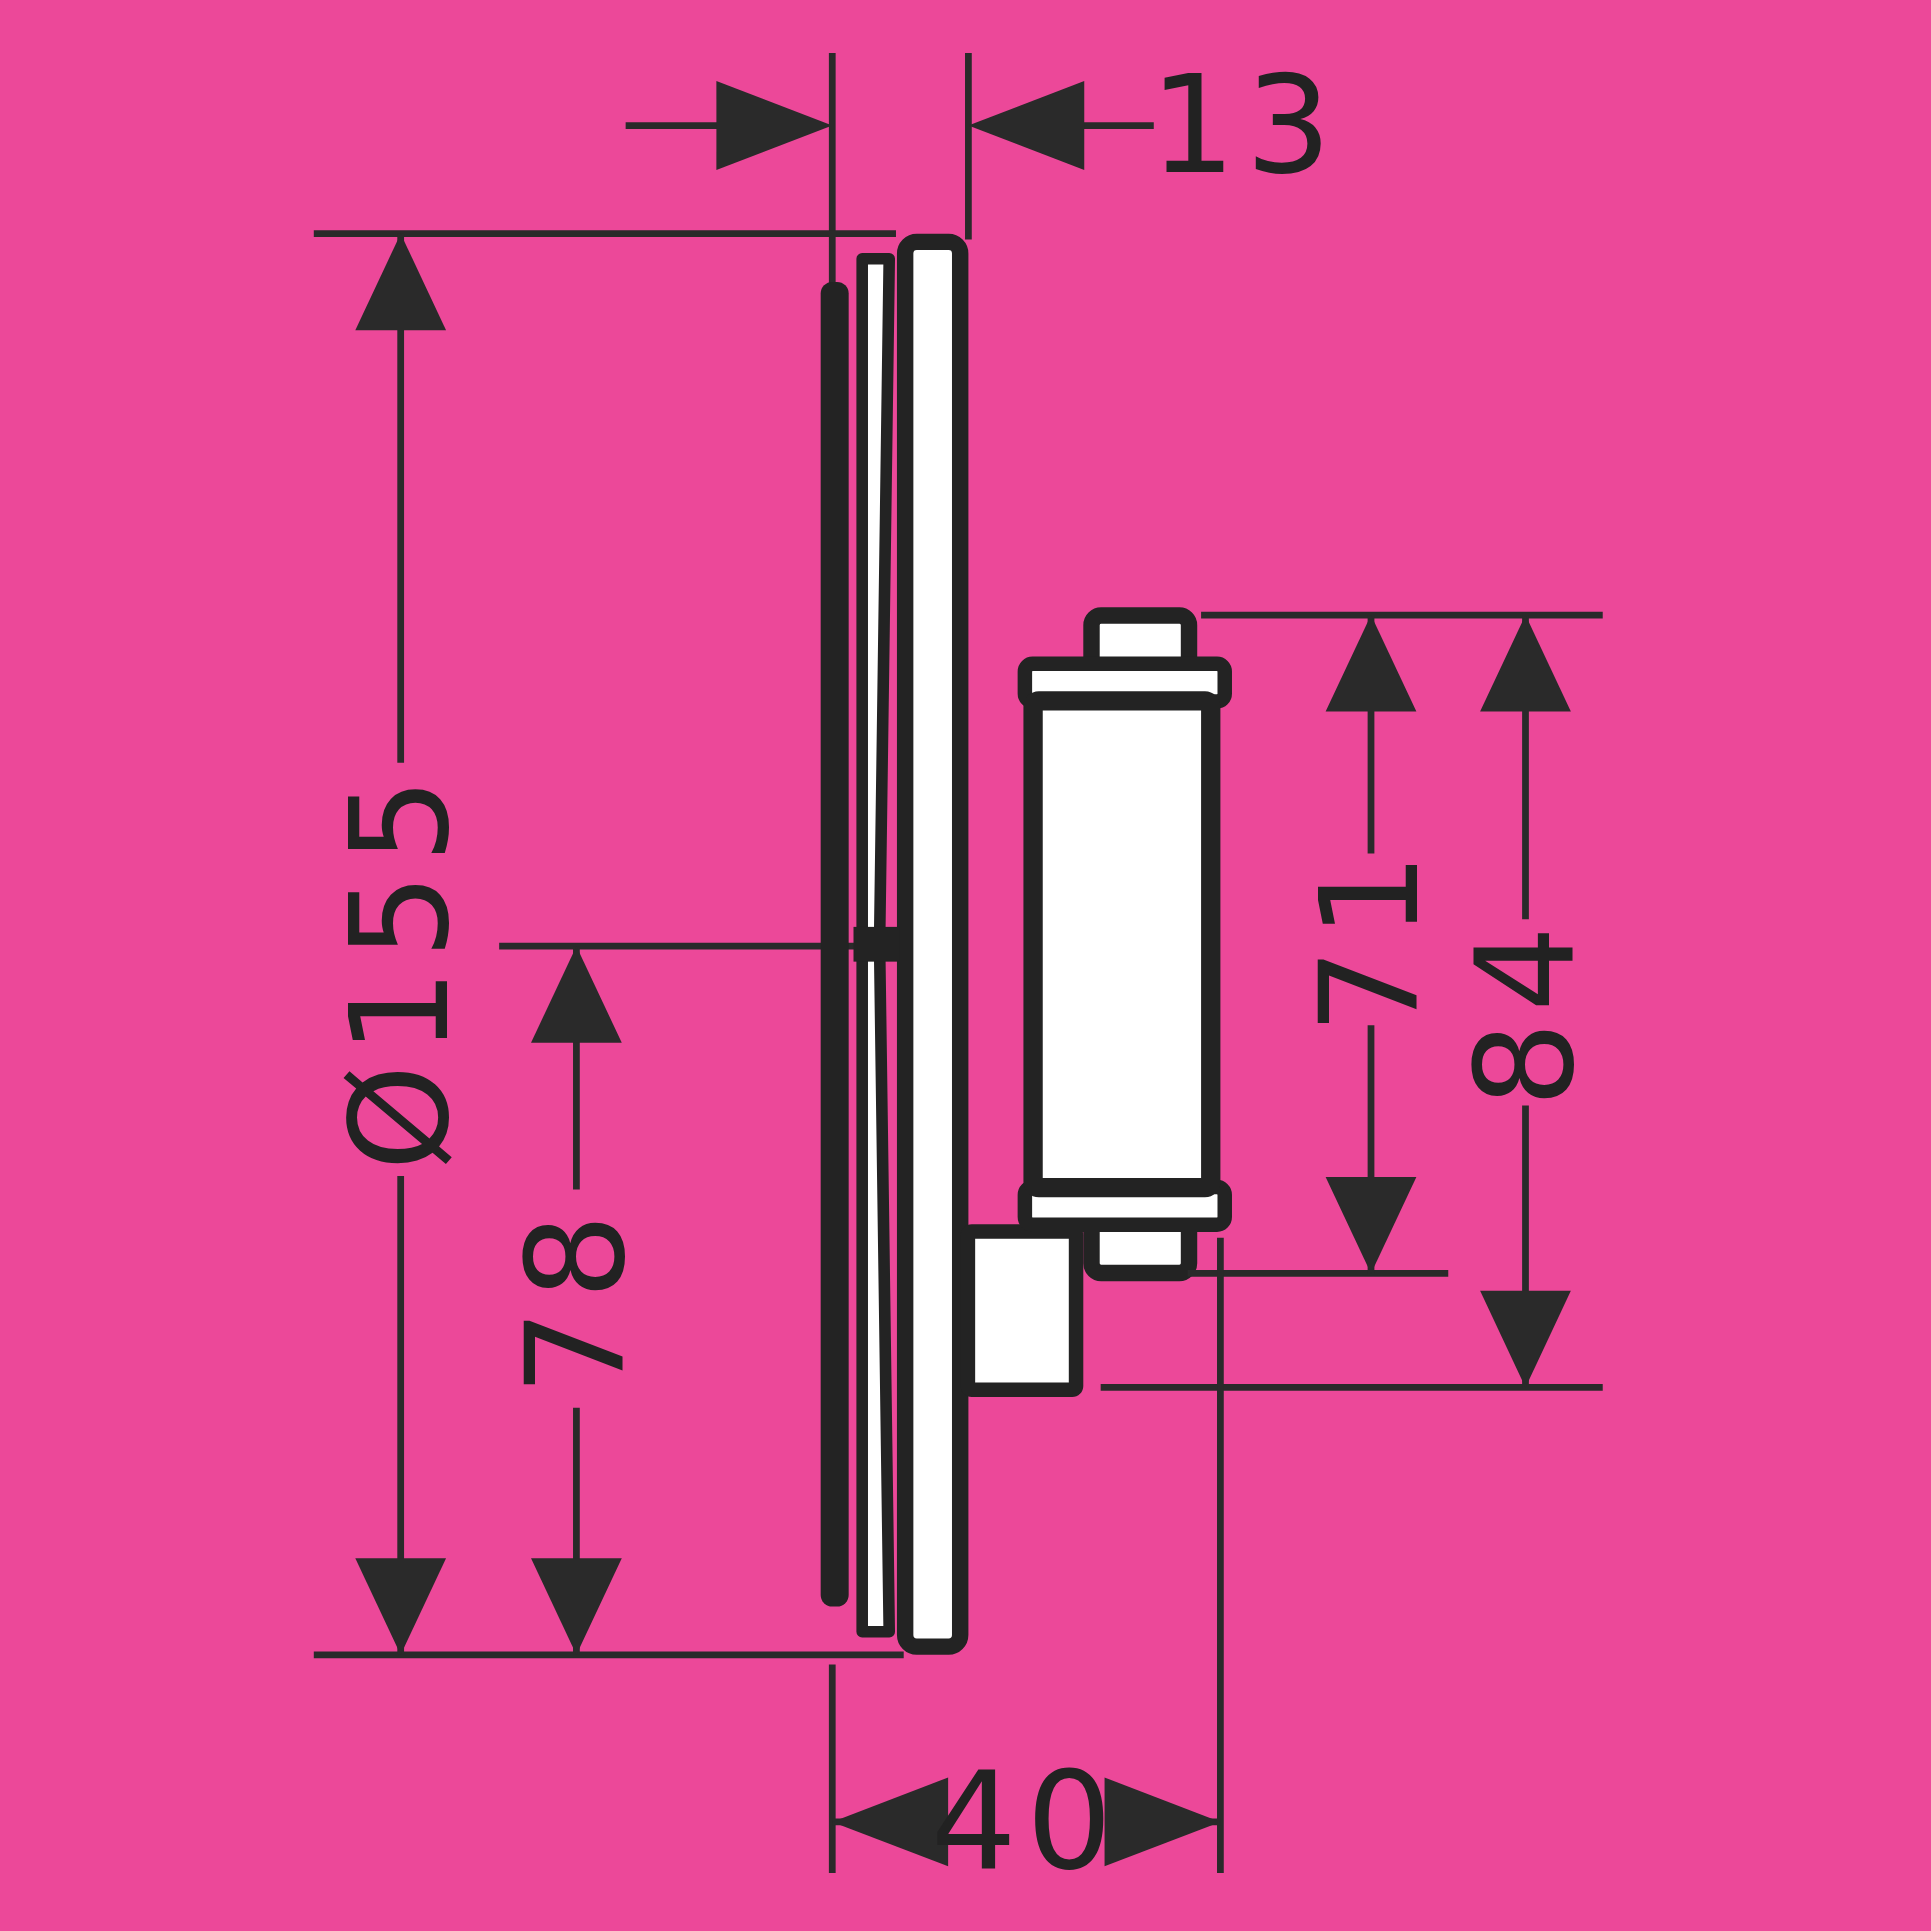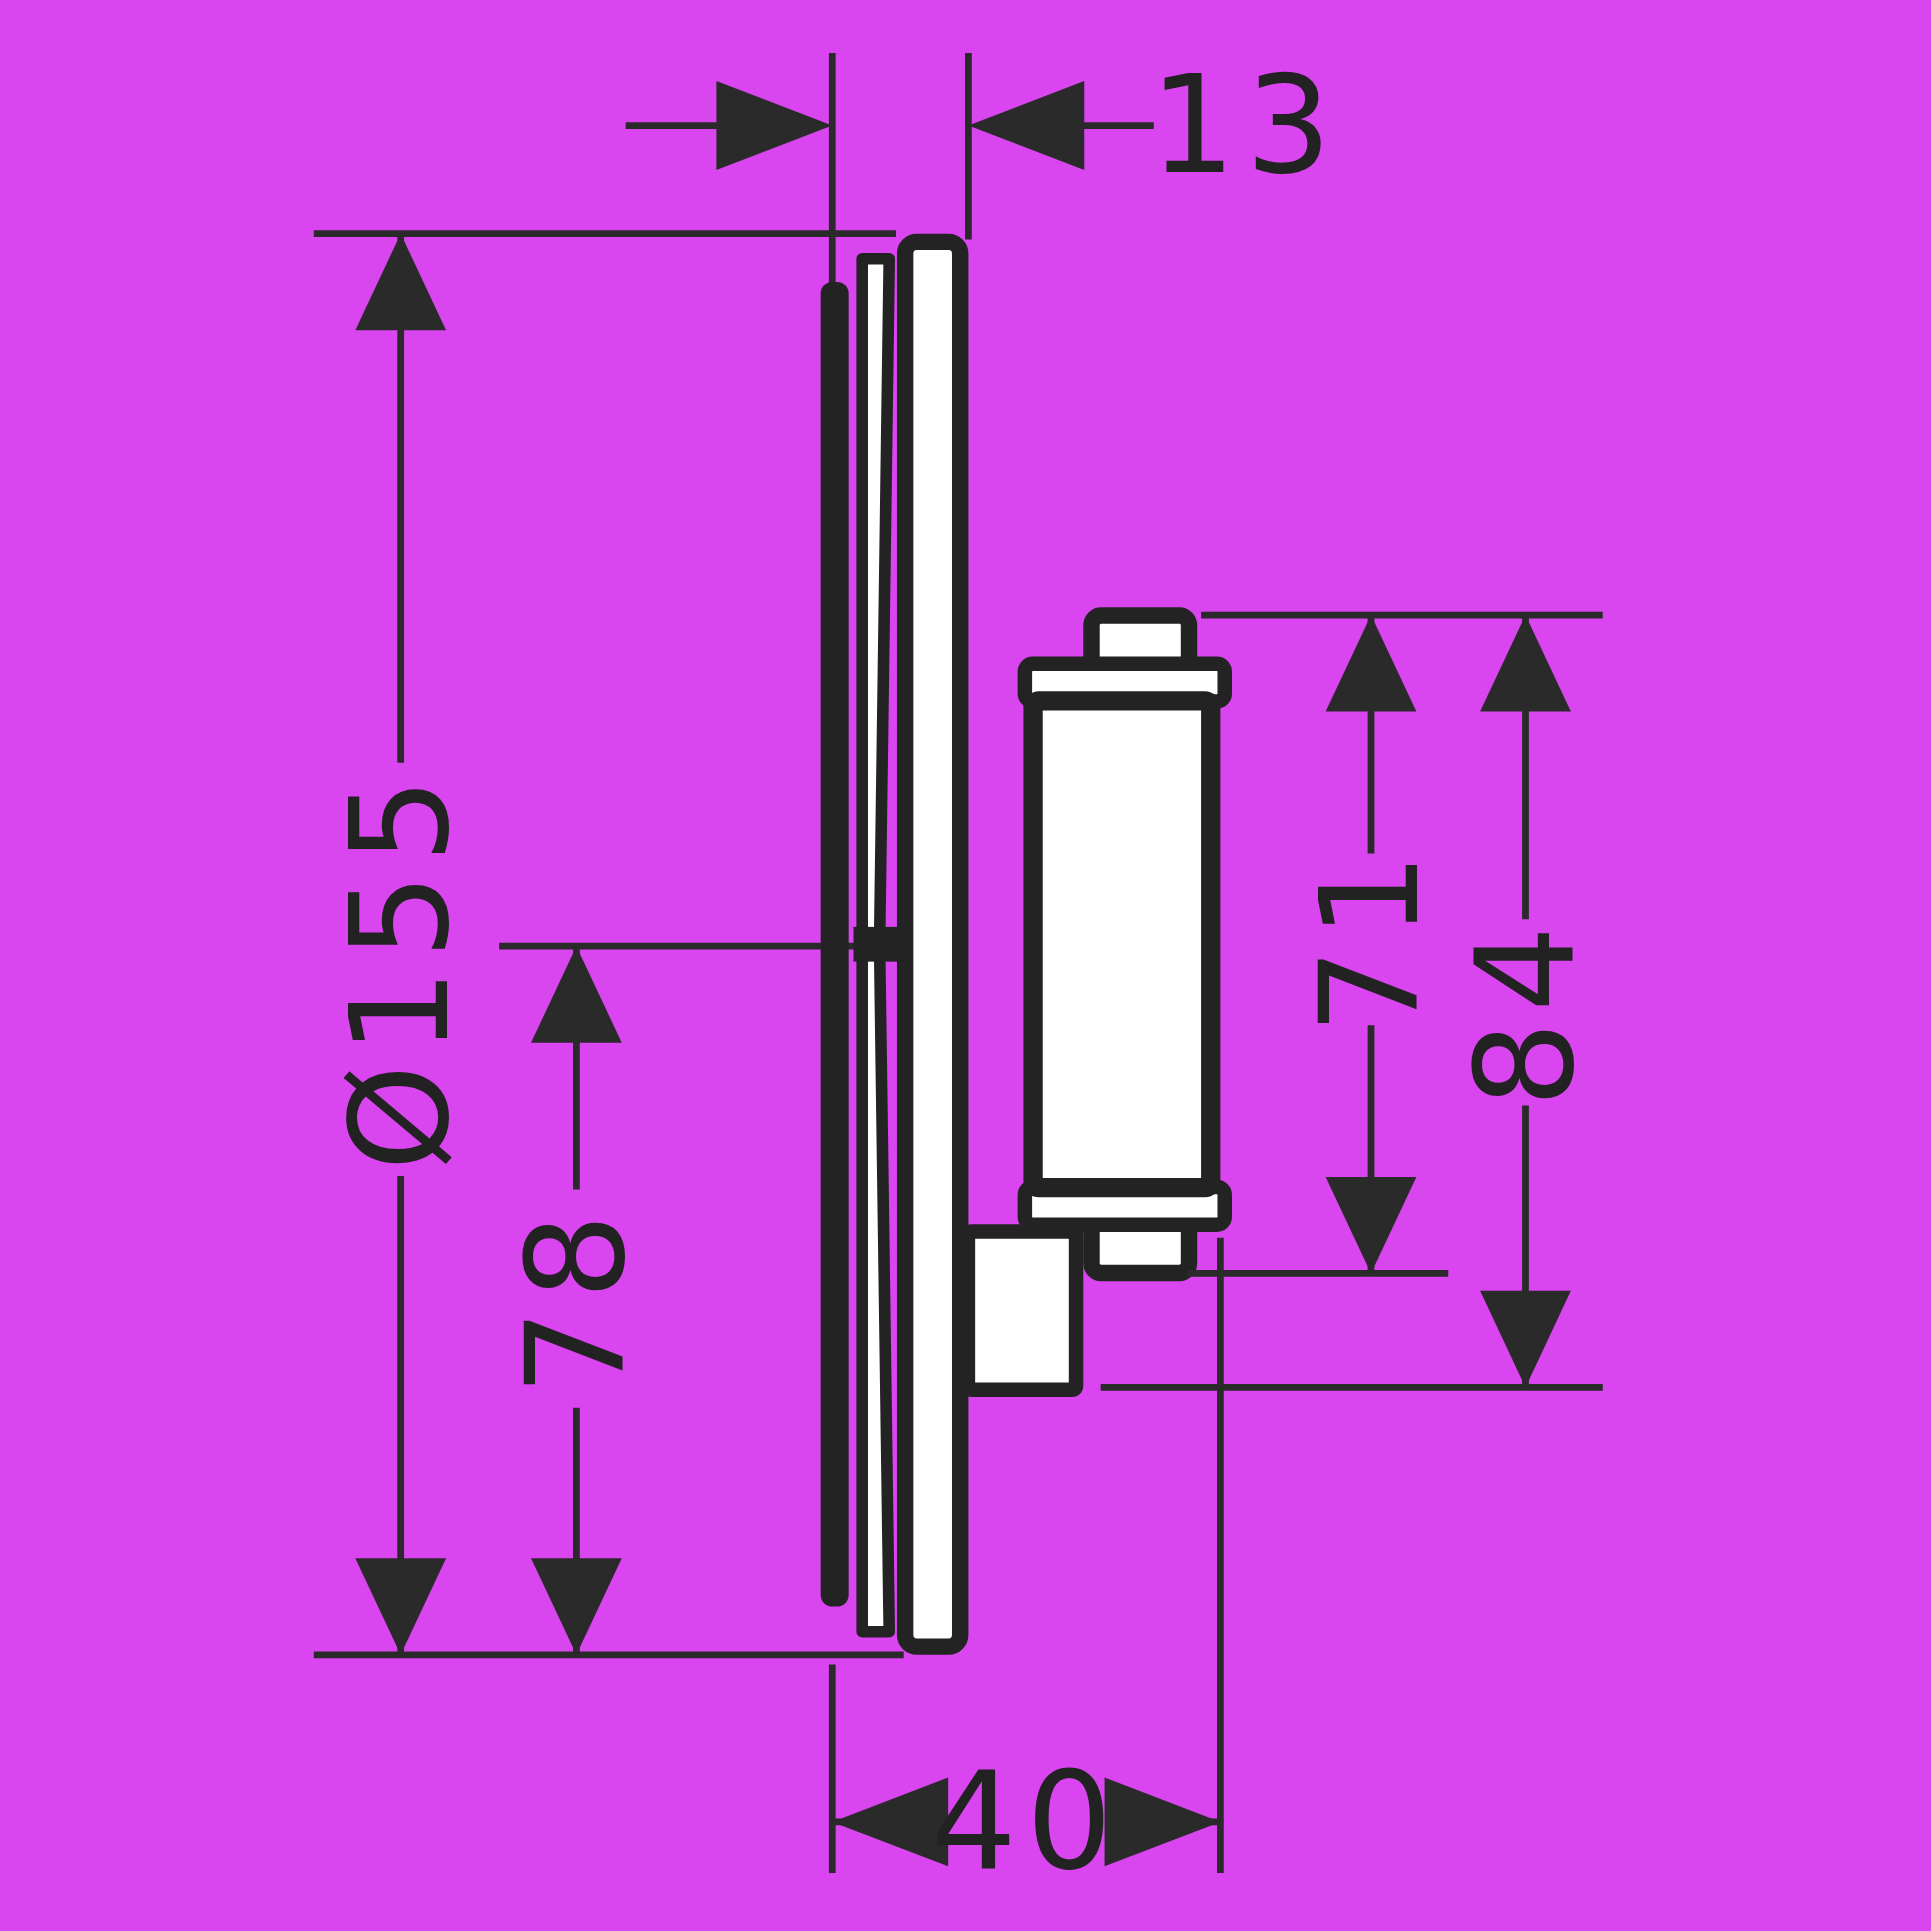--- a/index.html
+++ b/index.html
@@ -5,21 +5,21 @@
   html, body {
     margin: 0;
     padding: 0;
     background: #ffffff;
     width: 100%;
     height: 100%;
   }
   .drawing-wrap {
     width: 1931px;
     height: 1931px;
-    background: #d946ef;
+    background: #ec4899;
     position: relative;
   }
   svg {
     display: block;
     width: 100%;
     height: 100%;
   }
   .dim-line {
     stroke: #2a2a2a;
     stroke-width: 7;

